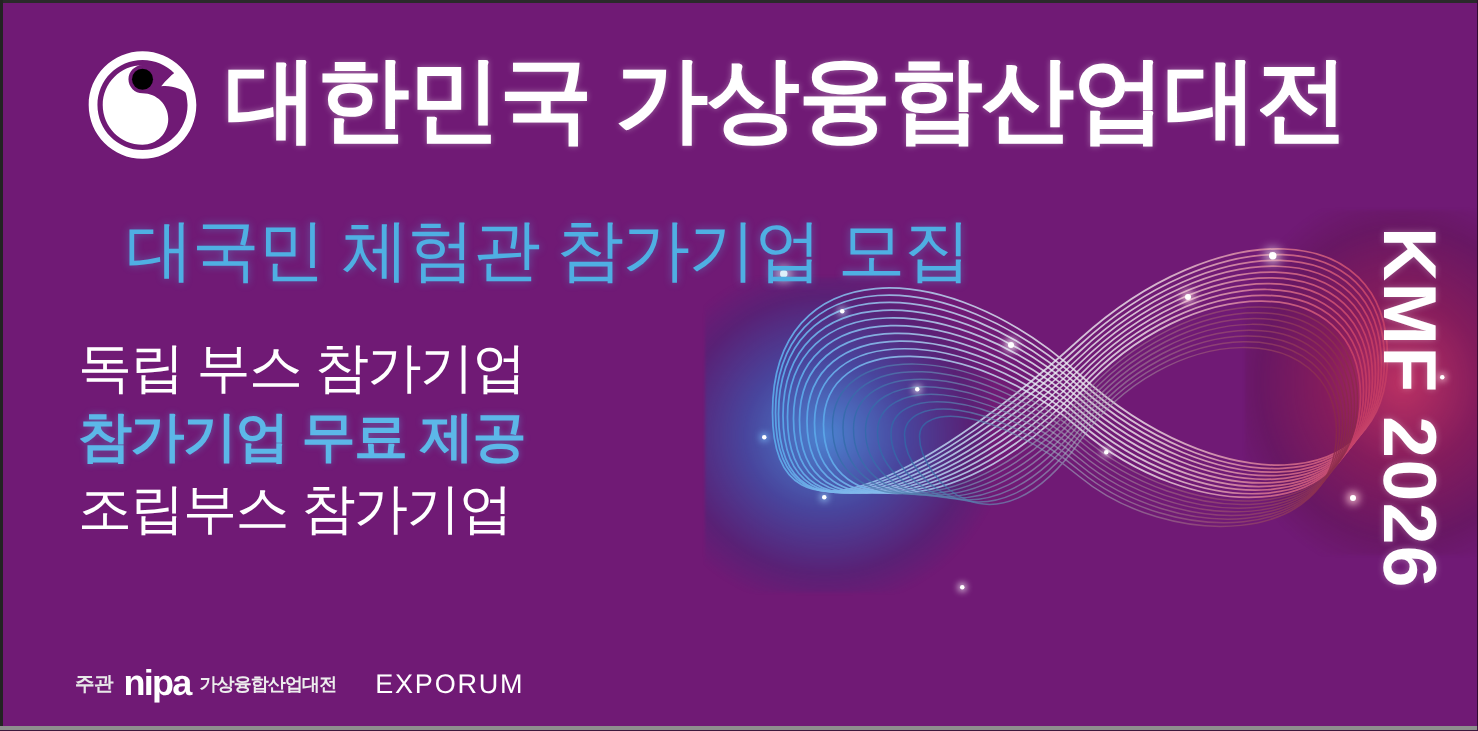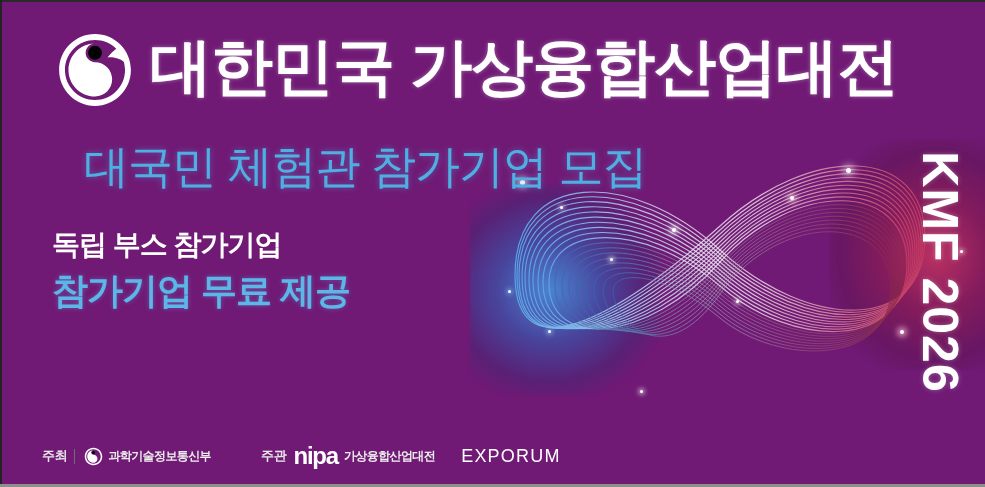--- a/index.html
+++ b/index.html
@@ -66,21 +66,21 @@
     font-weight:normal;
     letter-spacing:-1px;
     white-space:nowrap;
     text-shadow:0 0 6px rgba(79,175,227,.45);
     margin-left:28px;
   }
 
   .benefit{position:absolute;left:52px;white-space:nowrap;}
   .benefit .head{
     display:block;color:#ffffff;
-    font-size:28px;line-height:46px;font-weight:bold;letter-spacing:-1px;
+    font-size:36px;line-height:46px;font-weight:normal;letter-spacing:-1px;
   }
   .benefit .sub{
     display:block;color:#5cb7e8;
     font-size:36px;line-height:46px;font-weight:bold;letter-spacing:-1px;
     text-shadow:0 0 5px rgba(92,183,232,.4);
   }
   #benefit-1{top:222px;}
   #benefit-2{top:316px;}
 
   #kmf{
@@ -227,45 +227,30 @@
   <div id="main-title">대한민국 가상융합산업대전</div>
 
   <div id="subtitle">대국민 체험관 참가기업 모집</div>
 
   <div class="benefit" id="benefit-1">
     <span class="head">독립 부스 참가기업</span>
     <span class="sub">참가기업 무료 제공</span>
   </div>
 
   <div class="benefit" id="benefit-2">
+    <span class="head">조립부스 참가기업</span>
   </div>
 
   <div id="kmf">
     <span>KMF 2026</span>
   </div>
 
   <div id="footer">
 
 
-    <div class="org-group" id="host-group">
-      <span class="org-label">주최</span>
-      <span class="divider"></span>
-      <span class="mini-emblem">
-        <svg viewBox="0 0 100 100" aria-hidden="true">
-          <path fill="#ffffff" d="M50,4 C24.6,4 4,24.6 4,50 C4,75.4 24.6,96 50,96 C75.4,96 96,75.4 96,50
-                   C96,24.6 75.4,4 50,4 Z M50,12 C71,12 88,29 88,50 C88,71 71,88 50,88
-                   C29,88 12,71 12,50 C12,29 29,12 50,12 Z"></path>
-          <path fill="#ffffff" d="M50,17 C31.8,17 17,31.8 17,50 C17,68.2 31.8,83 50,83
-                   C61.6,83 71,73.6 71,62 C71,50.4 61.6,41 50,41
-                   C43.4,41 38,35.6 38,29 C38,22.4 43.4,17 50,17 Z"></path>
-          <circle fill="#000000" cx="50" cy="29" r="8.4"></circle>
-        </svg>
-      </span>
-      <span class="org-name">과학기술정보통신부</span>
-    </div>
 
     <div class="org-group" id="organizer-group">
       <span class="org-label">주관</span>
       <span class="logo-nipa">nipa</span>
       <span class="org-name">가상융합산업대전</span>
 
 
       <span class="logo-exporum">EXPORUM</span>
     </div>
 

